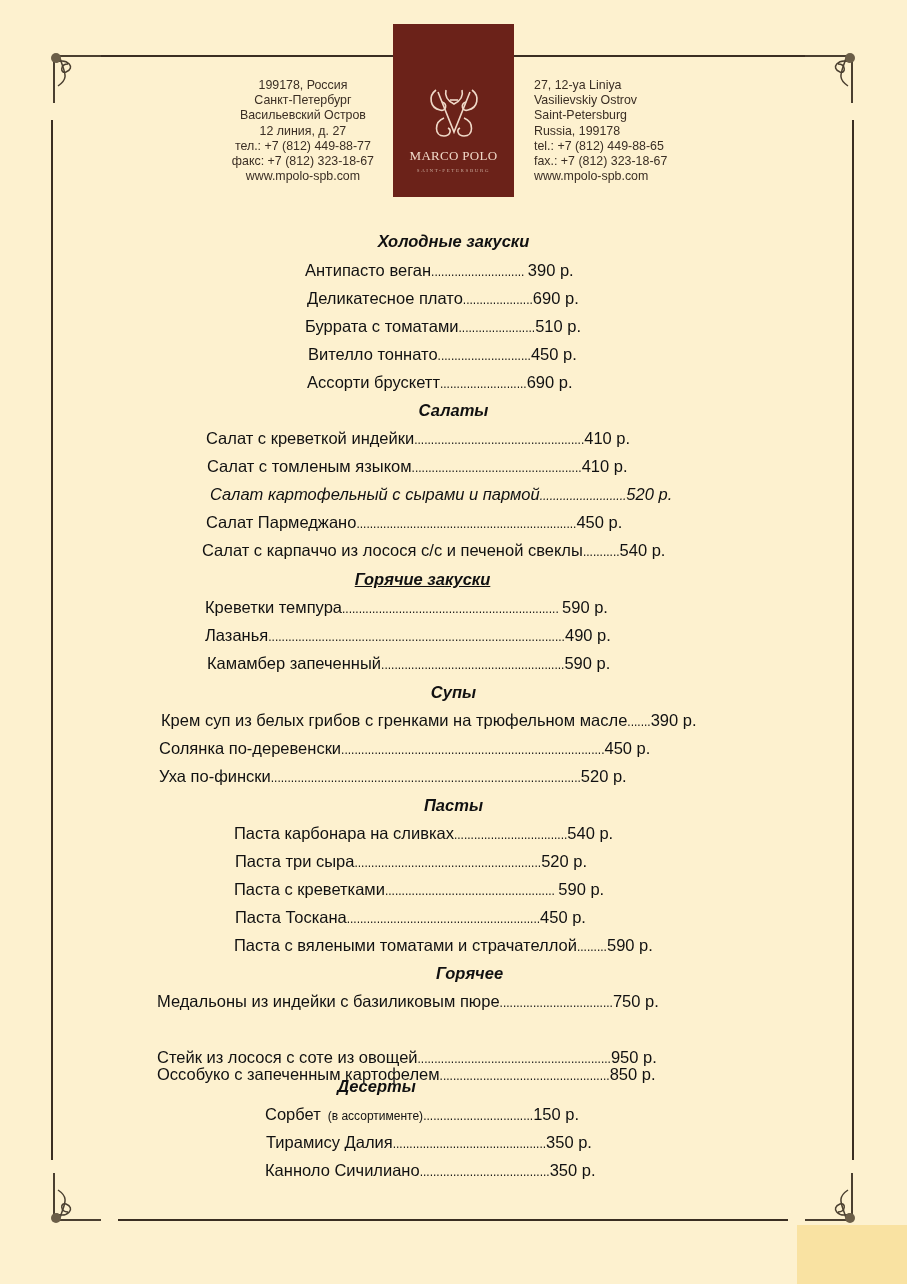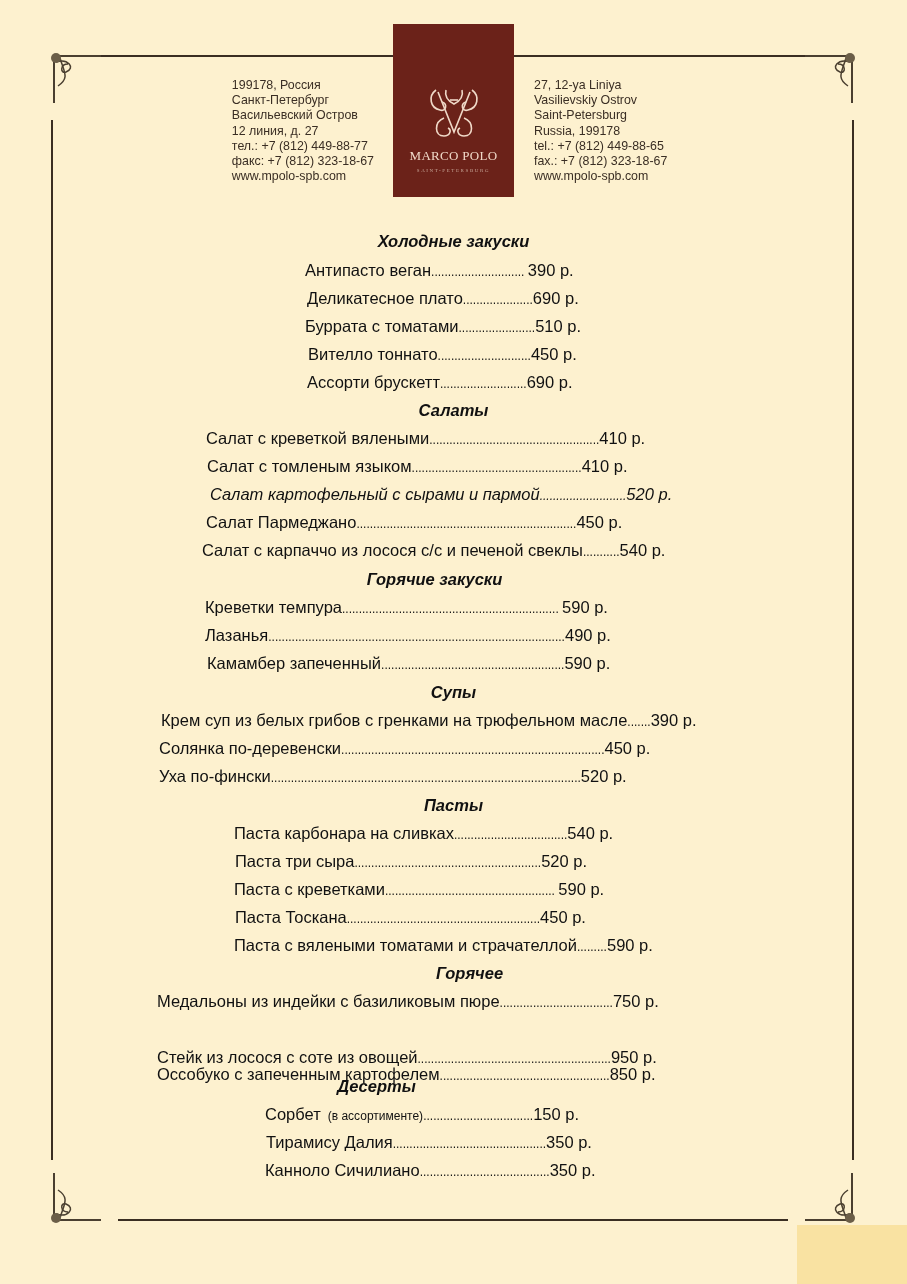--- a/index.html
+++ b/index.html
@@ -6,21 +6,21 @@
   body { width:907px; height:1284px; background:#fdf1cf; position:relative; overflow:hidden;
          font-family:"Liberation Sans", sans-serif; color:#111; }
   .frame-line { position:absolute; background:#3a2e22; }
   .corner { position:absolute; width:60px; height:60px; }
   .logo { position:absolute; left:393px; top:24px; width:121px; height:173px; background:#6b2219;
           display:flex; flex-direction:column; align-items:center; }
   .logo svg { margin-top:58px; }
   .logo .brand { color:#f0d9c8; font-family:"Liberation Serif", serif; font-size:13px; letter-spacing:0.3px; margin-top:6px; }
   .logo .sub { color:#c9a89a; font-family:"Liberation Serif", serif; font-size:5px; letter-spacing:1.6px; margin-top:4px; }
   .addr { position:absolute; top:78px; font-family:"Liberation Sans", sans-serif; font-size:12.4px; line-height:15.2px; color:#3a2e24; }
-  .addr.left { right:533px; text-align:left; }
+  .addr.left { right:533px; text-align:center; }
   .addr.right { left:534px; text-align:left; }
   .section-title { text-align:center; font-weight:bold; font-style:italic; font-size:16.5px; height:28px; line-height:28px; }
   .row { position:absolute; font-size:16.5px; white-space:nowrap; line-height:28px; height:28px; }
   .overlay { position:absolute; left:797px; top:1225px; width:110px; height:59px; background:#f9e2a2; }
 </style>
 </head>
 <body>
 
 <div class="frame-line" style="left:78px;top:55px;width:315px;height:2px;"></div>
 <div class="frame-line" style="left:514px;top:55px;width:312px;height:2px;"></div>
@@ -100,26 +100,26 @@
 </div>
 
 <div id="menu">
     <div class="section-title" style="position: absolute; left: 0px; width: 907px; top: 227px;">Холодные закуски</div>
     <div class="row" style="left: 305px; top: 256px;"><span>Антипасто веган</span><span style="font-size: 12px;">............................ </span><span>390 р.</span></div>
     <div class="row" style="left: 307px; top: 284px;"><span>Деликатесное плато</span><span style="font-size: 12px;">.....................</span><span>690 р.</span></div>
     <div class="row" style="left: 305px; top: 312px;"><span>Буррата с томатами</span><span style="font-size: 12px;">.......................</span><span>510 р.</span></div>
     <div class="row" style="left: 308px; top: 340px;"><span>Вителло тоннато</span><span style="font-size: 12px;">............................</span><span>450 р.</span></div>
     <div class="row" style="left: 307px; top: 368px;"><span>Ассорти брускетт</span><span style="font-size: 12px;">..........................</span><span>690 р.</span></div>
     <div class="section-title" style="position: absolute; left: 0px; width: 907px; top: 396px;">Салаты</div>
-    <div class="row" style="left: 206px; top: 424px;"><span>Салат с креветкой вялеными</span><span style="font-size: 12px;">...................................................</span><span>410 р.</span></div>
+    <div class="row" style="left: 206px; top: 424px;"><span>Салат с креветкой индейки</span><span style="font-size: 12px;">...................................................</span><span>410 р.</span></div>
     <div class="row" style="left: 207px; top: 452px;"><span>Салат с томленым языком</span><span style="font-size: 12px;">...................................................</span><span>410 р.</span></div>
     <div class="row" style="left: 210px; top: 480px; font-style: italic;"><span>Салат картофельный с сырами и пармой</span><span style="font-size: 12px;">..........................</span><span>520 р.</span></div>
     <div class="row" style="left: 206px; top: 508px;"><span>Салат Пармеджано</span><span style="font-size: 12px;">..................................................................</span><span>450 р.</span></div>
     <div class="row" style="left: 202px; top: 536px;"><span>Салат с карпаччо из лосося с/с и печеной свеклы</span><span style="font-size: 12px;">...........</span><span>540 р.</span></div>
-    <div class="section-title" style="position: absolute; left: 12px; width: 845px; top: 565px;">Горячие закуски</div>
+    <div class="section-title" style="position: absolute; left: 0px; width: 845px; top: 565px; text-decoration: underline;">Горячие закуски</div>
     <div class="row" style="left: 205px; top: 593px;"><span>Креветки темпура</span><span style="font-size: 12px;">................................................................. </span><span>590 р.</span></div>
     <div class="row" style="left: 205px; top: 621px;"><span>Лазанья</span><span style="font-size: 12px;">.........................................................................................</span><span>490 р.</span></div>
     <div class="row" style="left: 207px; top: 649px;"><span>Камамбер запеченный</span><span style="font-size: 12px;">.......................................................</span><span>590 р.</span></div>
     <div class="section-title" style="position: absolute; left: 0px; width: 907px; top: 678px;">Супы</div>
     <div class="row" style="left: 161px; top: 706px;"><span>Крем суп из белых грибов с гренками на трюфельном масле</span><span style="font-size: 12px;">.......</span><span>390 р.</span></div>
     <div class="row" style="left: 159px; top: 734px;"><span>Солянка по-деревенски</span><span style="font-size: 12px;">...............................................................................</span><span>450 р.</span></div>
     <div class="row" style="left: 159px; top: 762px;"><span>Уха по-фински</span><span style="font-size: 12px;">.............................................................................................</span><span>520 р.</span></div>
     <div class="section-title" style="position: absolute; left: 0px; width: 907px; top: 791px;">Пасты</div>
     <div class="row" style="left: 234px; top: 819px;"><span>Паста карбонара на сливках</span><span style="font-size: 12px;">..................................</span><span>540 р.</span></div>
     <div class="row" style="left: 235px; top: 847px;"><span>Паста три сыра</span><span style="font-size: 12px;">........................................................</span><span>520 р.</span></div>

